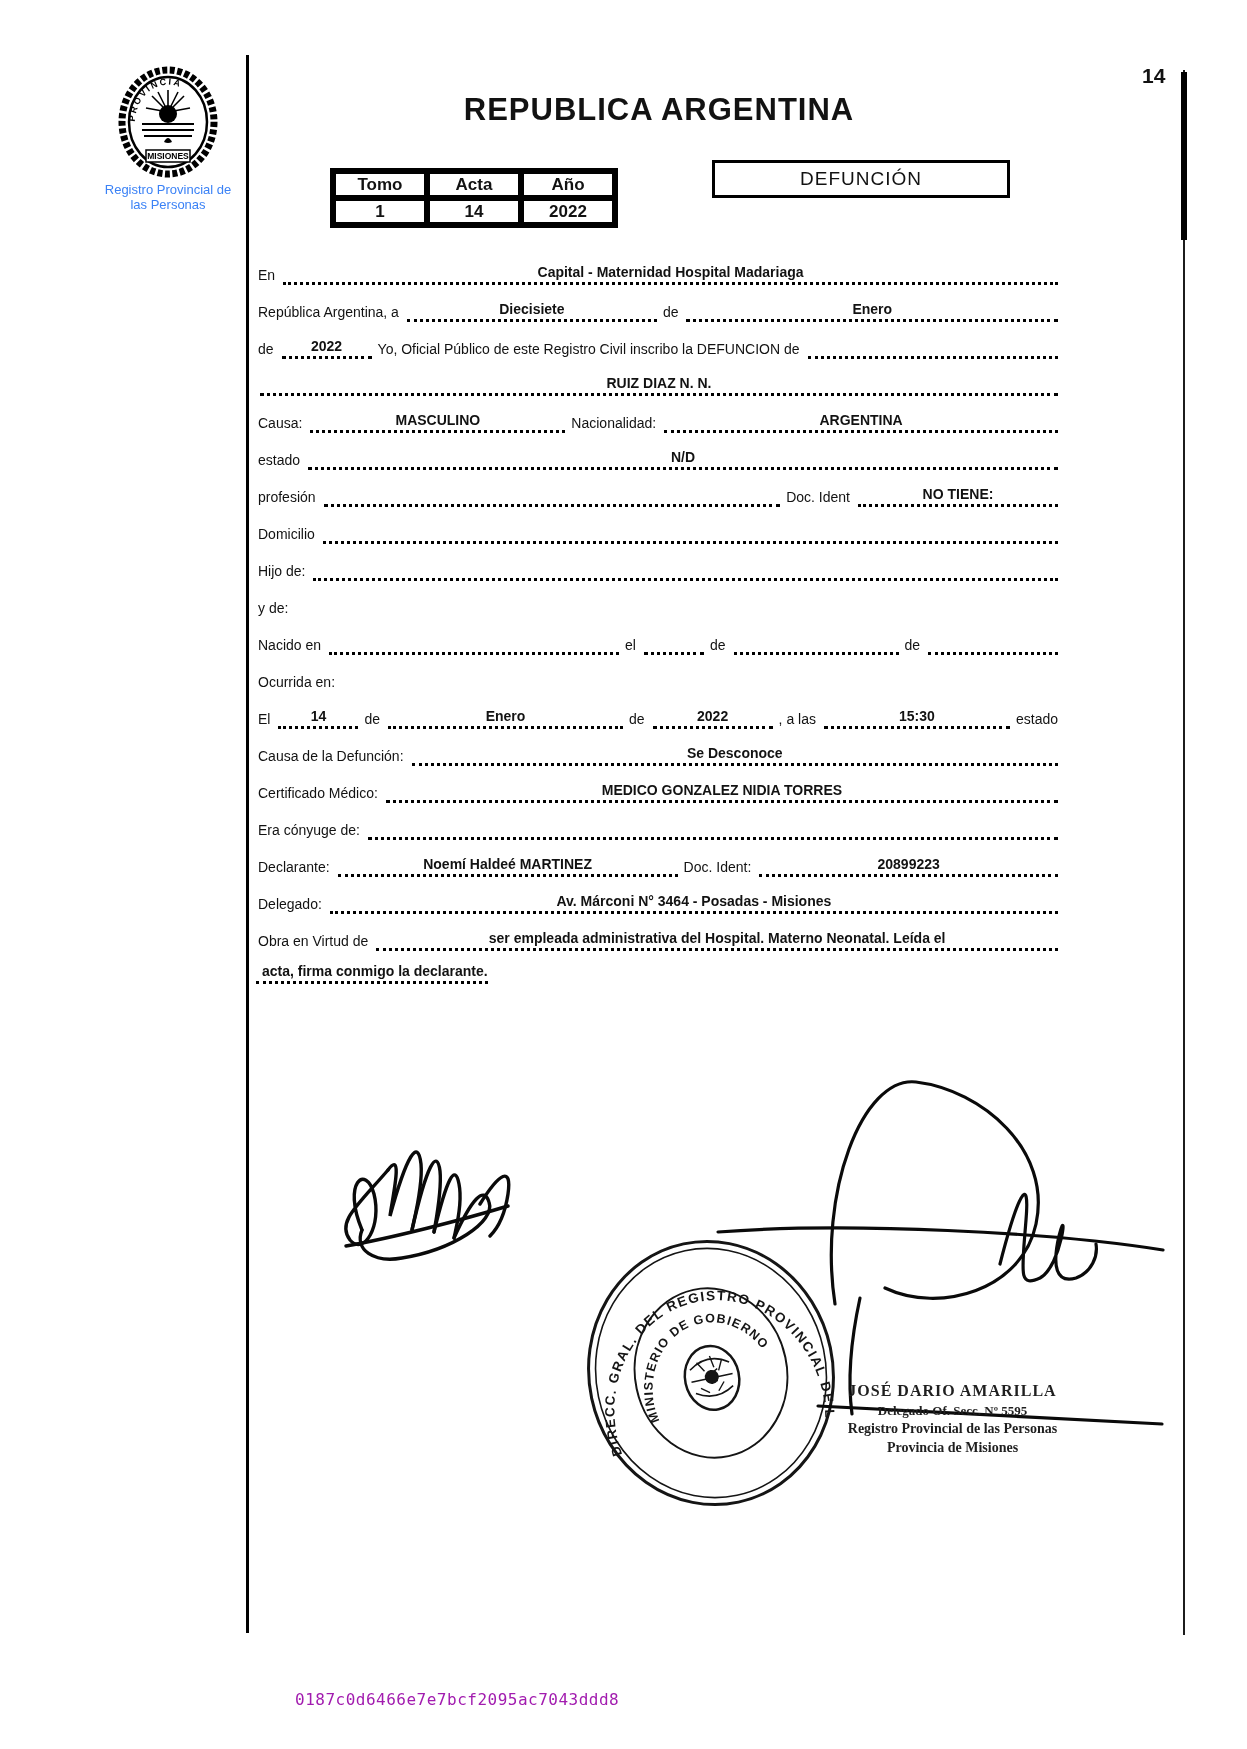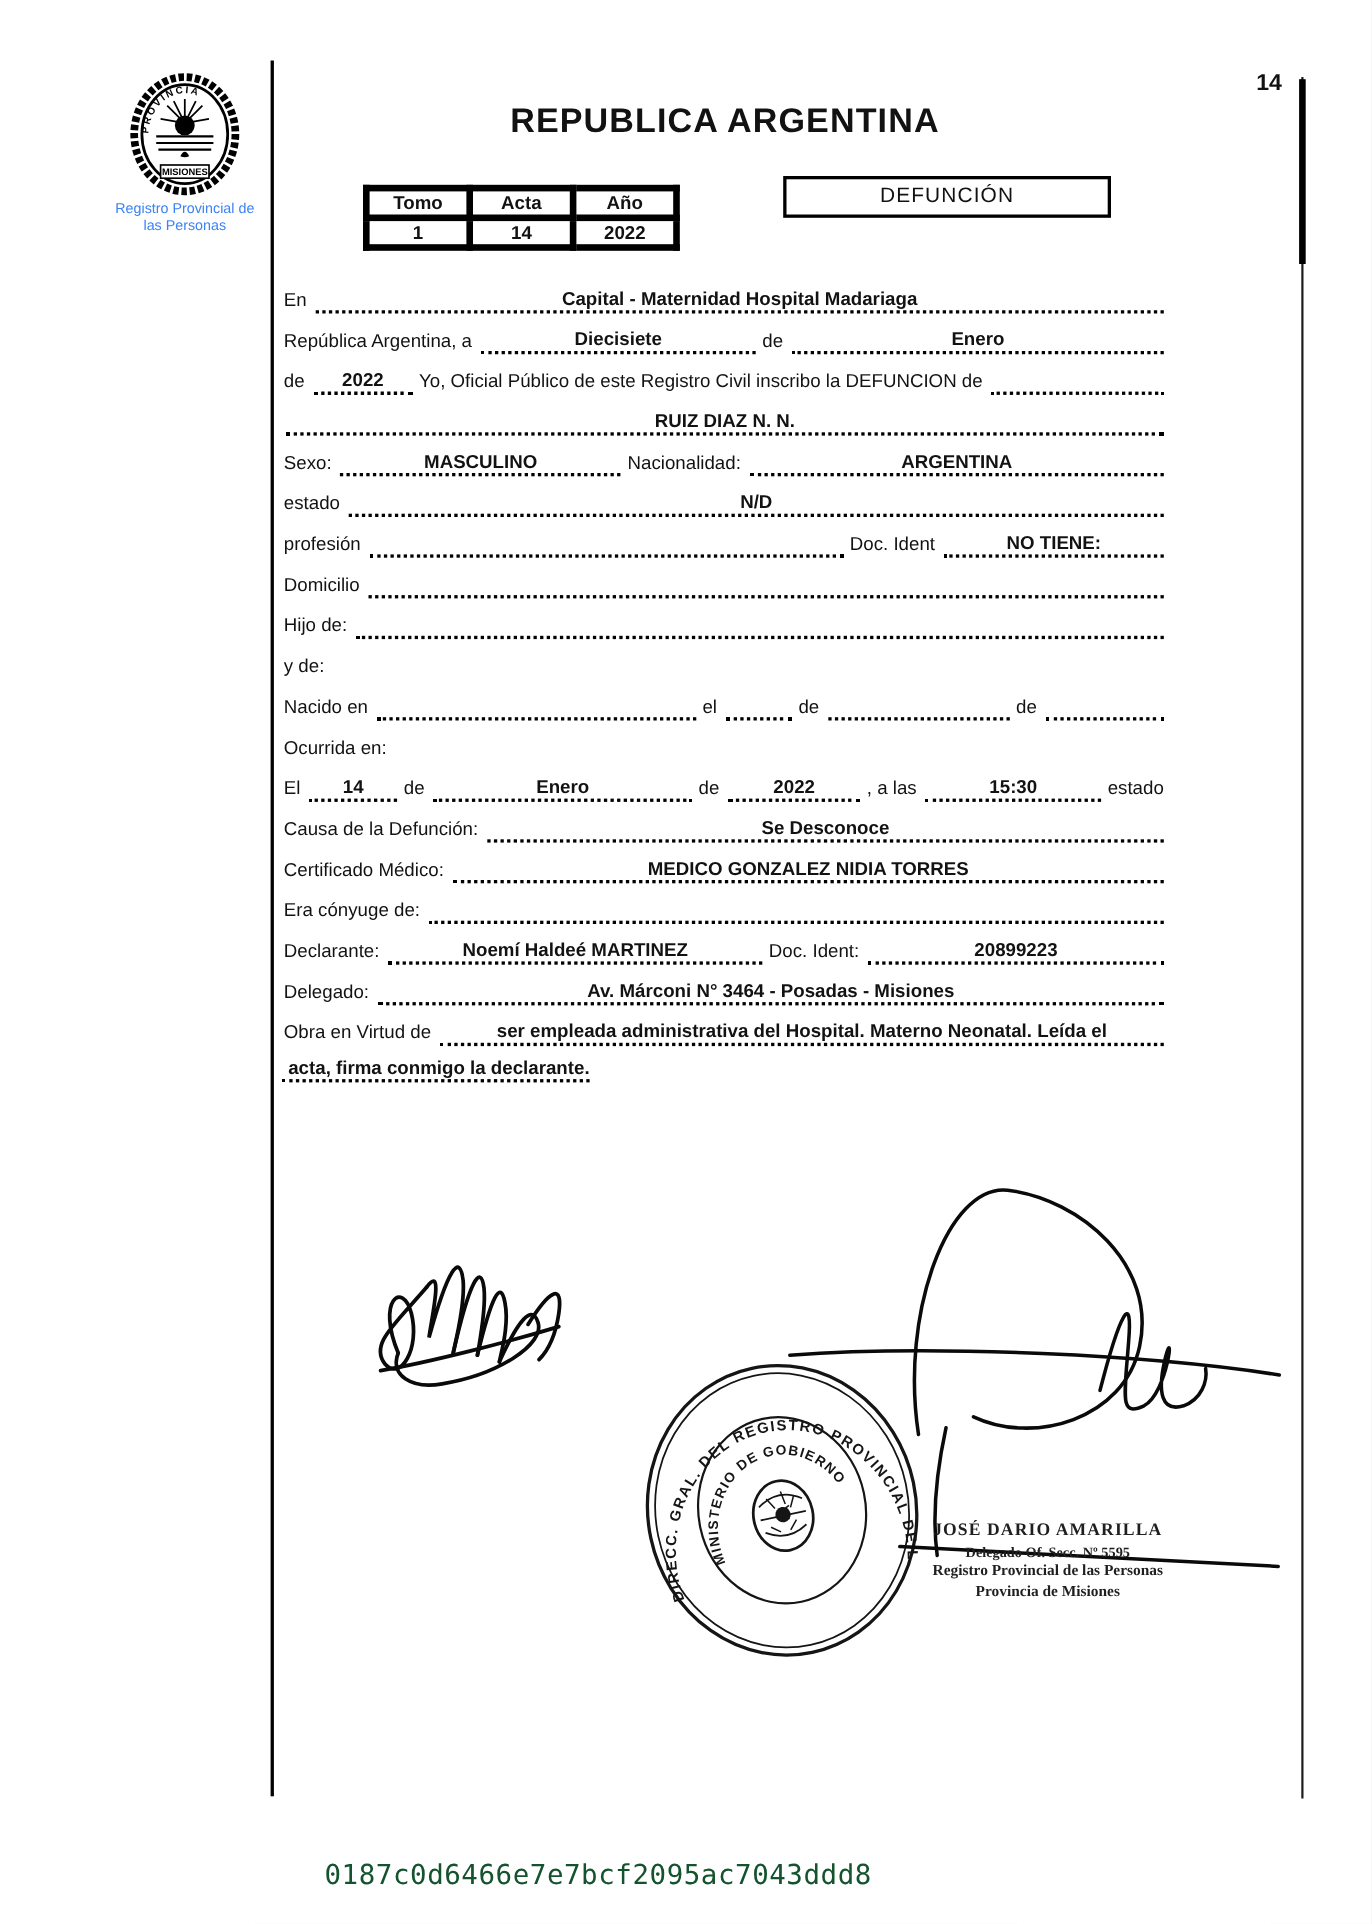--- a/index.html
+++ b/index.html
@@ -24,40 +24,40 @@
   .rec-table th, .rec-table td { border:6px solid #000000; width:94px; height:27px;
            text-align:center; font-size:17px; padding:0 4px; }
   .rec-table th { font-weight:700; }
   .rec-table td { font-weight:600; }
 
   .type-box { position:absolute; left:712px; top:160px; width:298px; height:38px;
            border:3px solid #000; display:flex; align-items:center; justify-content:center;
            font-size:19px; letter-spacing:1px; }
 
   .form { position:absolute; left:256px; top:248px; width:806px; }
-  .line { display:flex; align-items:flex-end; height:37px; font-size:17px; }
+  .line { display:flex; align-items:flex-end; height:37px; font-size:14px; }
   .lbl { white-space:nowrap; padding:0 4px 2px 2px; }
   .fld { border-bottom:3px dotted #000; display:flex; align-items:flex-end; justify-content:center;
          font-weight:700; min-height:26px; padding-bottom:0; margin:0 4px; line-height:20px;
          white-space:nowrap; }
   .grow { flex:1 1 auto; }
   .left-just { justify-content:flex-start; padding-left:6px; }
 
   .sig-svg, .stamp-svg { position:absolute; }
   .stamp-rot { transform:rotate(-12deg); }
 
   .official { position:absolute; left:815px; top:1382px; width:275px; text-align:center;
               color:#1f1f1f; font-family:"Liberation Serif", serif; }
   .official .o1 { font-size:16px; font-weight:700; letter-spacing:1px; }
   .official .o2 { font-size:13px; font-weight:700; margin-top:3px; }
   .official .o3 { font-size:14px; font-weight:700; margin-top:2px; }
   .official .o4 { font-size:14px; font-weight:700; margin-top:3px; }
 
-  .hash { position:absolute; left:295px; top:1690px; font-size:25px; letter-spacing:0.5px;
-          color:#14532d; font-family:"DejaVu Sans Mono", monospace; }
+  .hash { position:absolute; left:295px; top:1690px; font-size:16px; letter-spacing:0.5px;
+          color:#a21caf; font-family:"DejaVu Sans Mono", monospace; }
 </style>
 </head>
 <body>
 
 <div class="page">
 
   <div class="vline-left"></div>
   <div class="vline-right"></div>
   <div class="vline-right-thick"></div>
 
@@ -127,21 +127,21 @@
     <div class="line">
       <span class="lbl">de</span>
       <span class="fld" style="width:90px">2022</span>
       <span class="lbl">Yo, Oficial Público de este Registro Civil inscribo la DEFUNCION de</span>
       <span class="fld grow" style="min-width:30px"></span>
     </div>
     <div class="line">
       <span class="fld grow">RUIZ DIAZ N. N.</span>
     </div>
     <div class="line">
-      <span class="lbl">Sexo:</span>
+      <span class="lbl">Causa:</span>
       <span class="fld" style="width:255px">MASCULINO</span>
       <span class="lbl">Nacionalidad:</span>
       <span class="fld grow">ARGENTINA</span>
     </div>
     <div class="line">
       <span class="lbl">estado</span>
       <span class="fld grow">N/D</span>
     </div>
     <div class="line">
       <span class="lbl">profesión</span>

